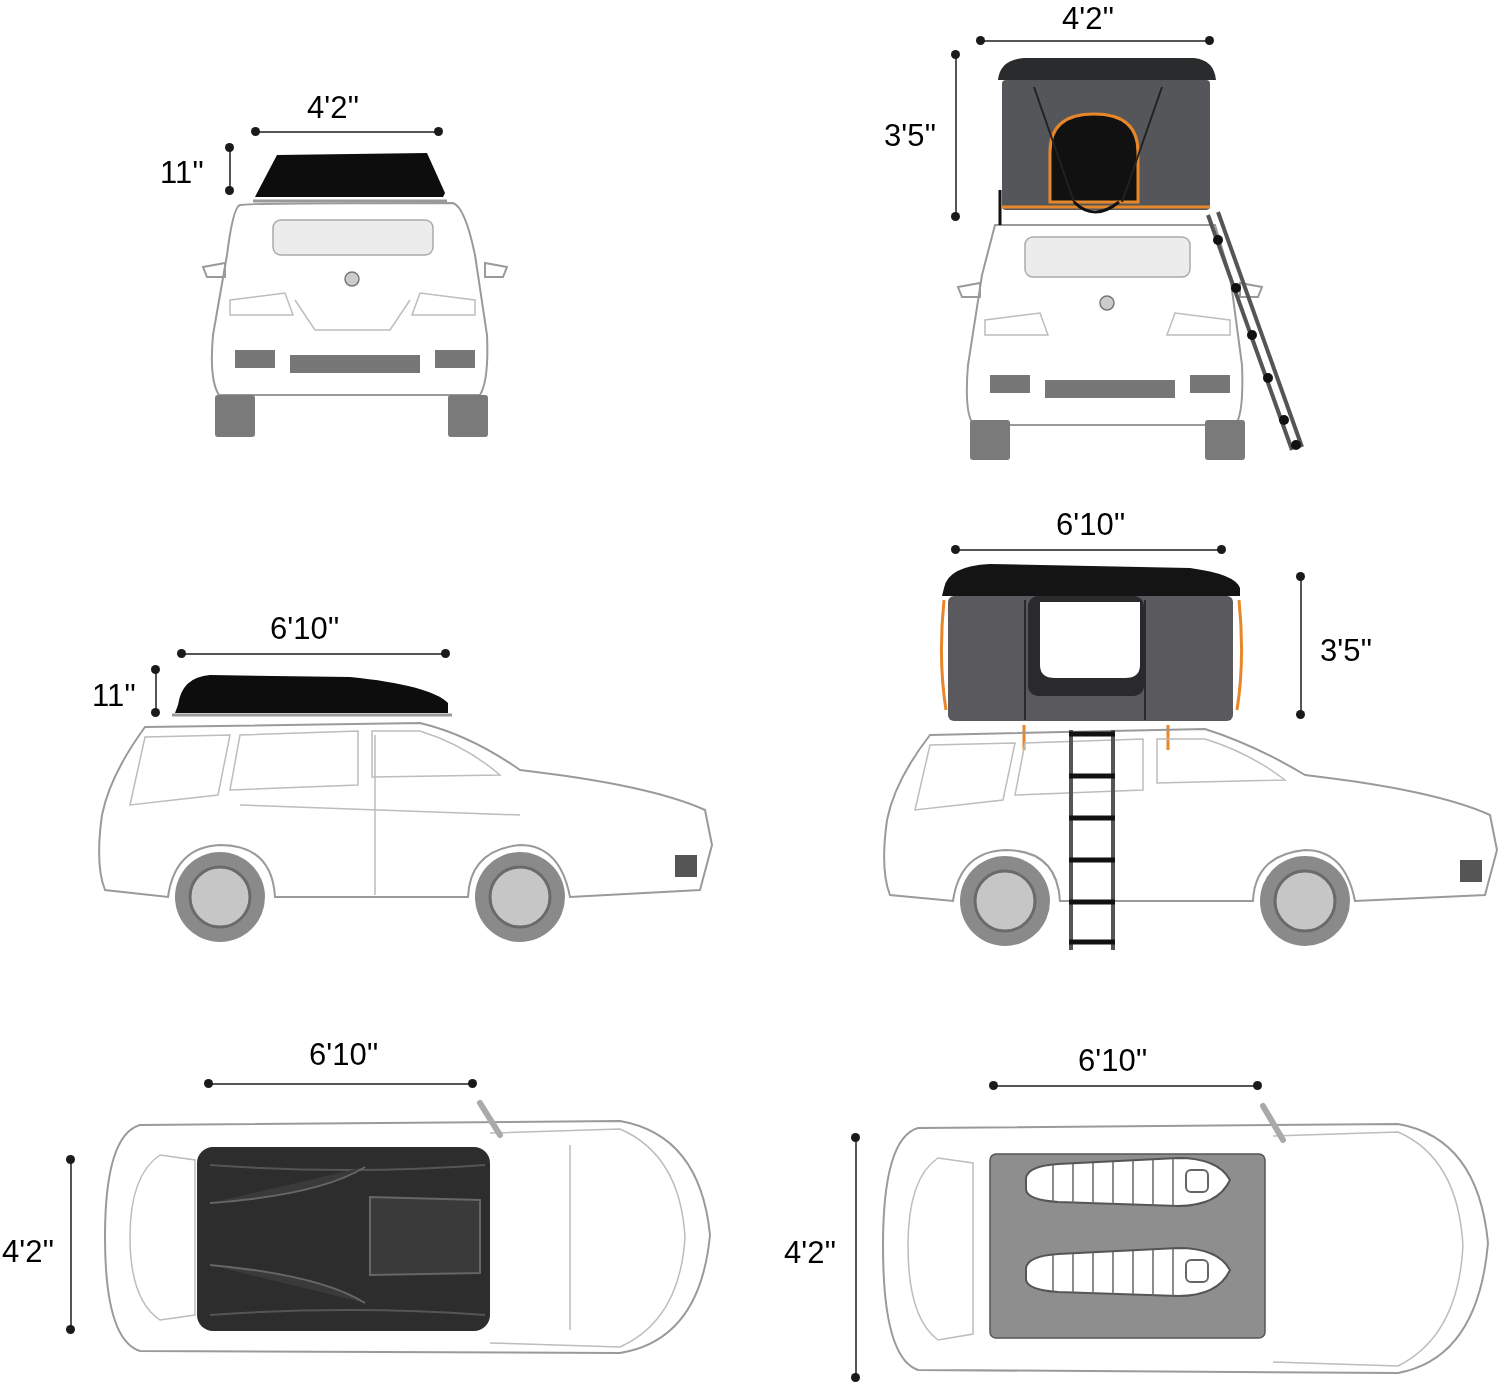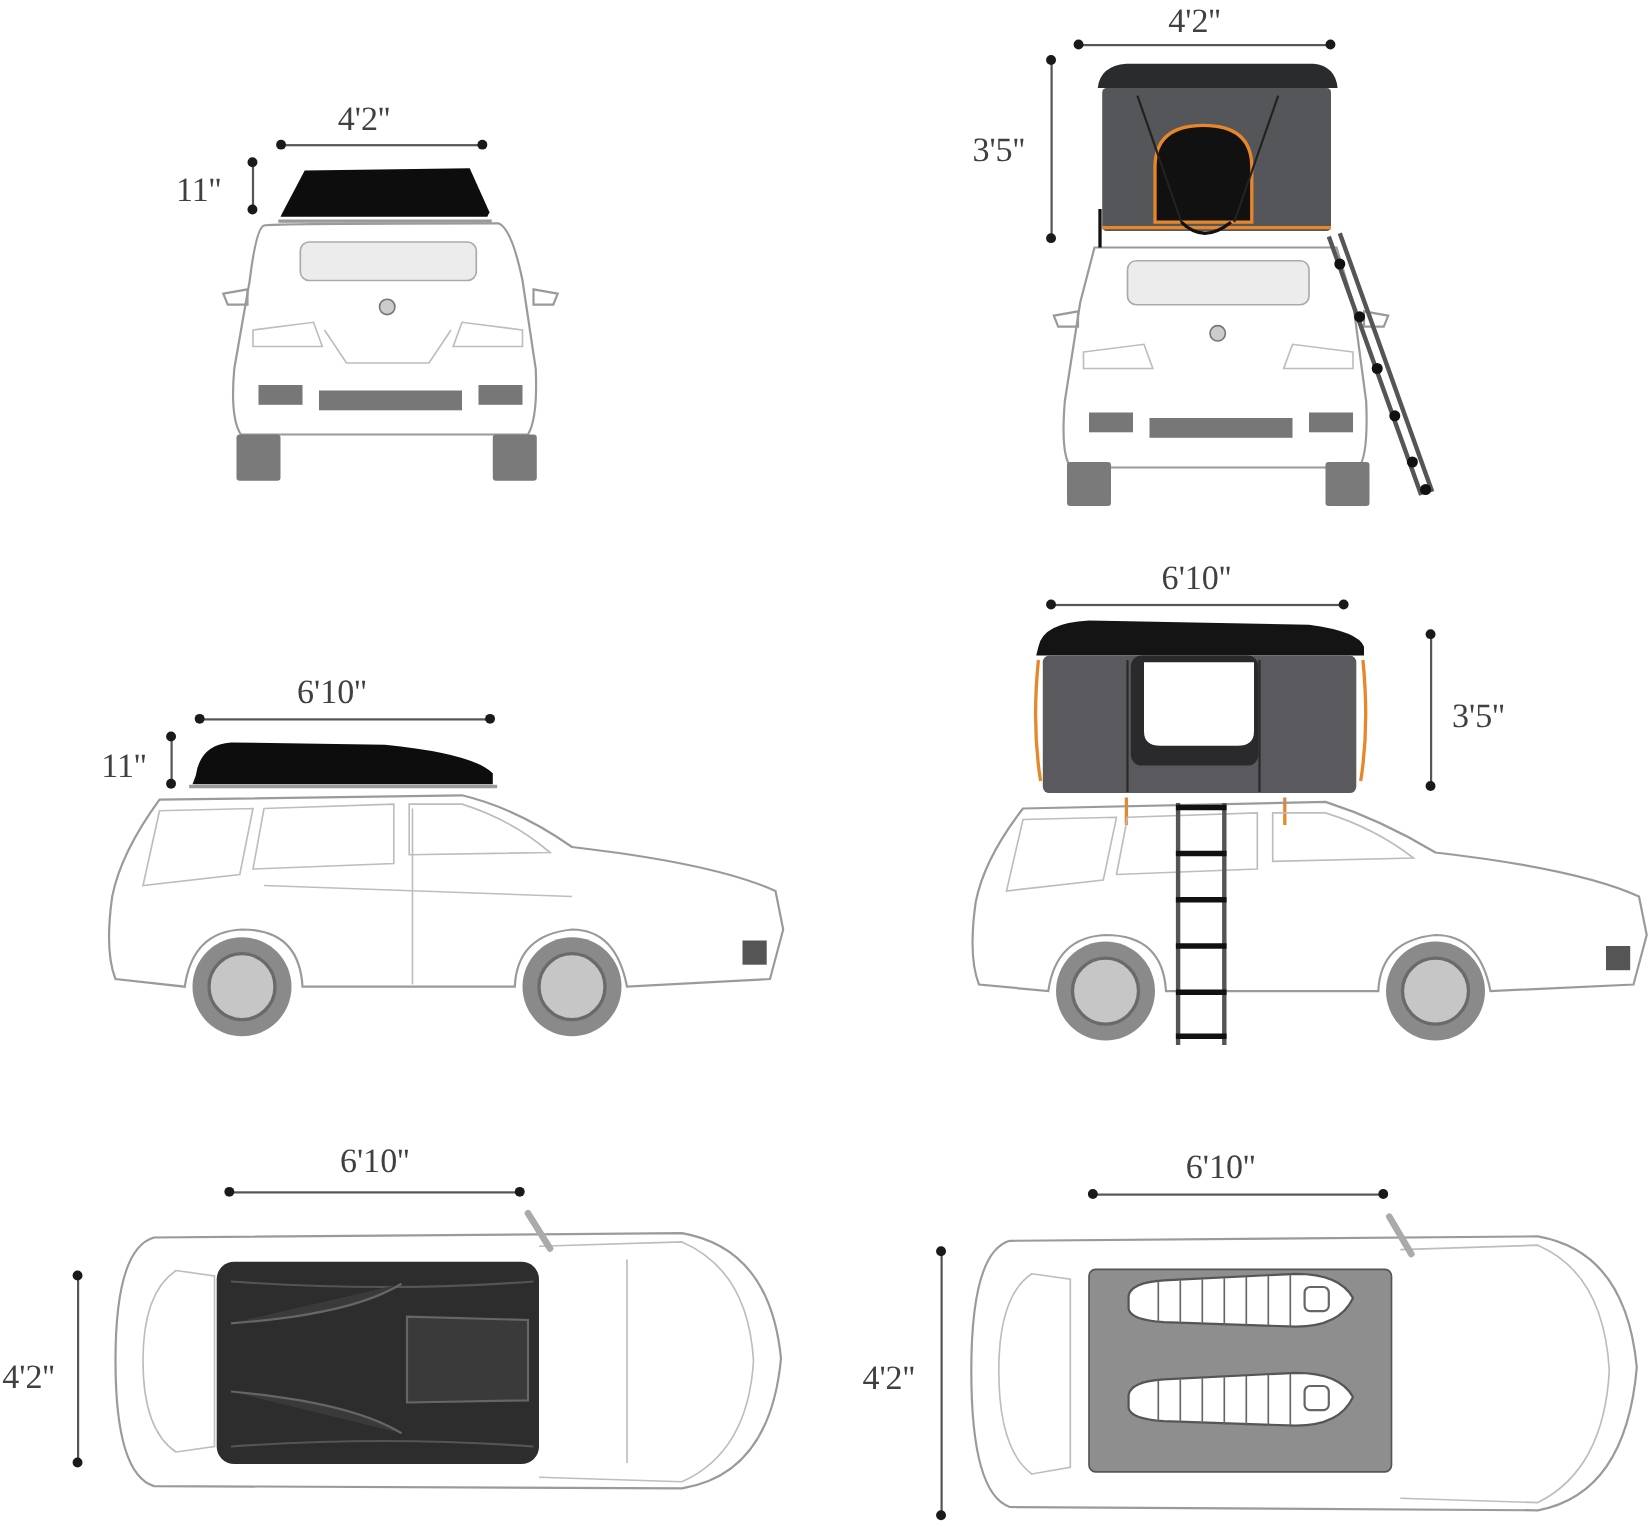--- a/index.html
+++ b/index.html
@@ -1,18 +1,18 @@
 <!DOCTYPE html>
 <html><head>
 <meta charset="utf-8">
 <style>
   html,body{margin:0;padding:0;background:#ffffff;}
   body{width:1500px;height:1388px;position:relative;overflow:hidden;font-family:"Liberation Sans",sans-serif;}
   .panel{position:absolute;}
-  .dim-label{position:absolute;font-family:Liberation Serif, serif;font-size:31px;color:#404040;letter-spacing:0px;white-space:nowrap;line-height:1;}
+  .dim-label{position:absolute;font-family:Liberation Sans, sans-serif;font-size:31px;color:#000000;letter-spacing:0px;white-space:nowrap;line-height:1;}
   .hline{position:absolute;height:2px;background:#555;}
   .vline{position:absolute;width:2px;background:#555;}
   .dot{position:absolute;width:9px;height:9px;border-radius:50%;background:#1a1a1a;}
   svg{position:absolute;overflow:visible;}
   .car-stroke{fill:none;stroke:#9a9a9a;stroke-width:2;}
   .car-light{fill:none;stroke:#bdbdbd;stroke-width:1.5;}
 </style>
 </head>
 <body>
 

